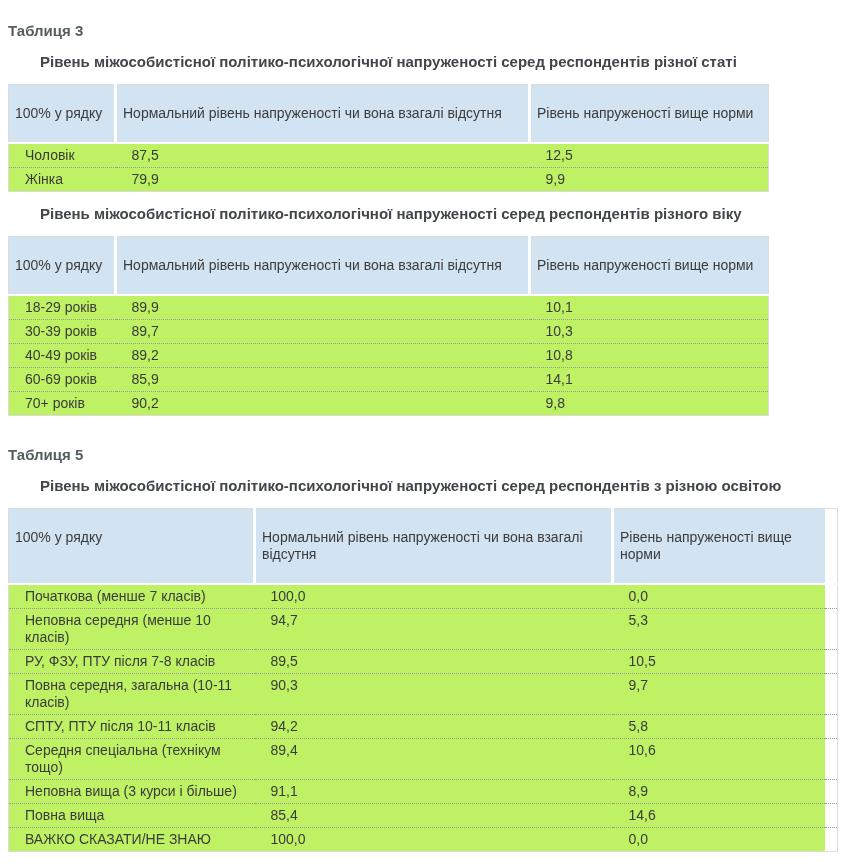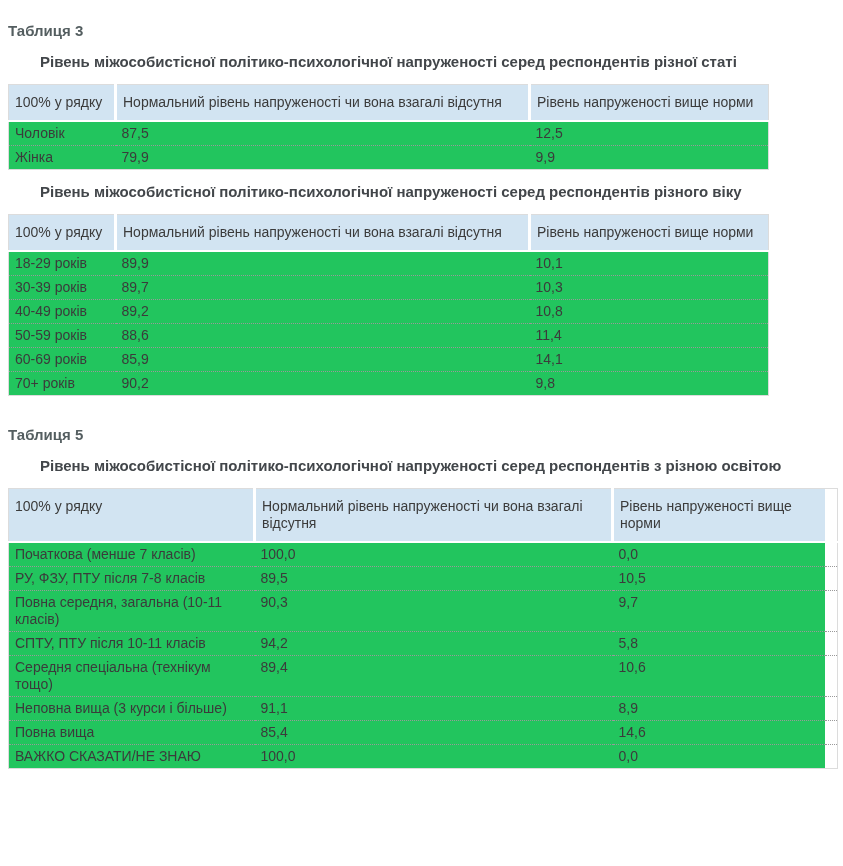--- a/index.html
+++ b/index.html
@@ -38,30 +38,30 @@
     border: 1px solid #dcdcdc;
     font-size: 14px;
     line-height: 17px;
     color: #3b3b3b;
   }
   table.data-table th {
     background: #d2e4f2;
     font-weight: normal;
     text-align: left;
     vertical-align: top;
-    padding: 9px 6px;
+    padding: 20px 6px;
     border-left: 3px solid #ffffff;
     border-bottom: 2px solid #ffffff;
   }
   table.data-table th:first-child { border-left: none; }
   table.data-table td {
-    background: #22c55e;
+    background: #bef264;
     vertical-align: top;
     text-align: left;
-    padding: 3px 6px;
+    padding: 3px 16px;
     border-bottom: 1px dotted #999999;
   }
   
   table.autofit { width: auto; }
   table.autofit th { white-space: nowrap; }
   
   table.fixed { width: 829px; table-layout: fixed; }
   table.data-table th.spacer,
   table.data-table td.spacer {
     background: #ffffff;
@@ -128,25 +128,20 @@
           </tr>
           <tr>
             <td>30-39 років</td>
             <td>89,7</td>
             <td>10,3</td>
           </tr>
           <tr>
             <td>40-49 років</td>
             <td>89,2</td>
             <td>10,8</td>
-          </tr>
-          <tr>
-            <td>50-59 років</td>
-            <td>88,6</td>
-            <td>11,4</td>
           </tr>
           <tr>
             <td>60-69 років</td>
             <td>85,9</td>
             <td>14,1</td>
           </tr>
           <tr>
             <td>70+ років</td>
             <td>90,2</td>
             <td>9,8</td>
@@ -174,20 +169,26 @@
           </tr>
         </thead>
         <tbody>
           <tr>
             <td>Початкова (менше 7 класів)</td>
             <td>100,0</td>
             <td>0,0</td>
             <td class="spacer"></td>
           </tr>
           <tr>
+            <td>Неповна середня (менше 10 класів)</td>
+            <td>94,7</td>
+            <td>5,3</td>
+            <td class="spacer"></td>
+          </tr>
+          <tr>
             <td>РУ, ФЗУ, ПТУ після 7-8 класів</td>
             <td>89,5</td>
             <td>10,5</td>
             <td class="spacer"></td>
           </tr>
           <tr>
             <td>Повна середня, загальна (10-11 класів)</td>
             <td>90,3</td>
             <td>9,7</td>
             <td class="spacer"></td>

